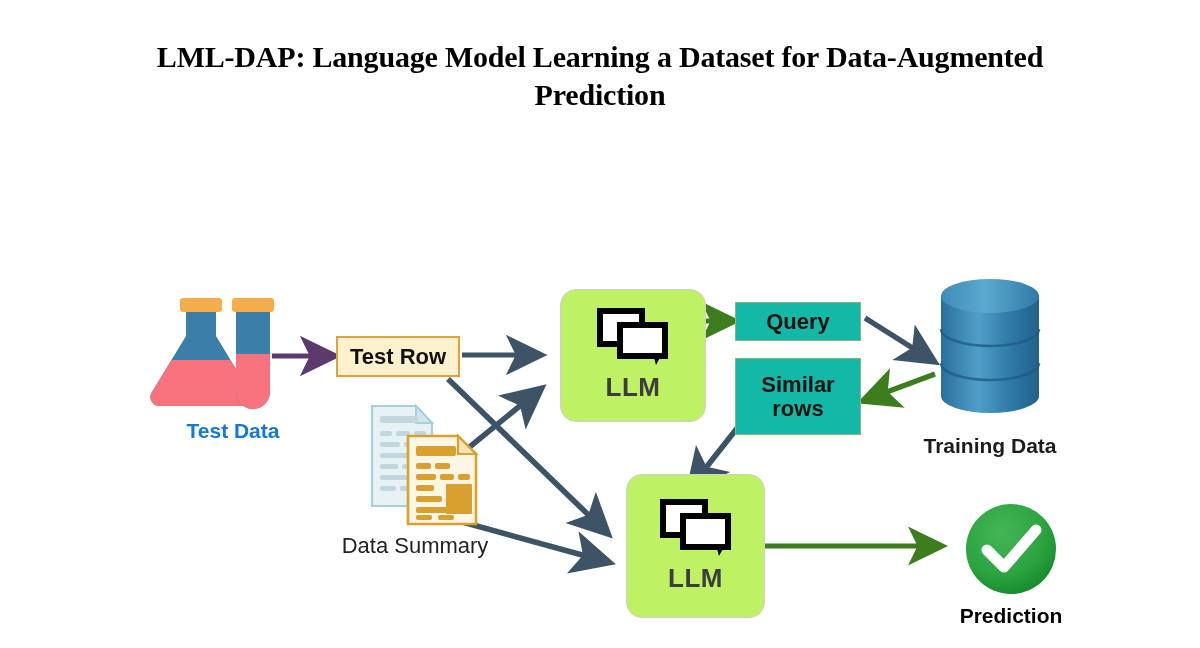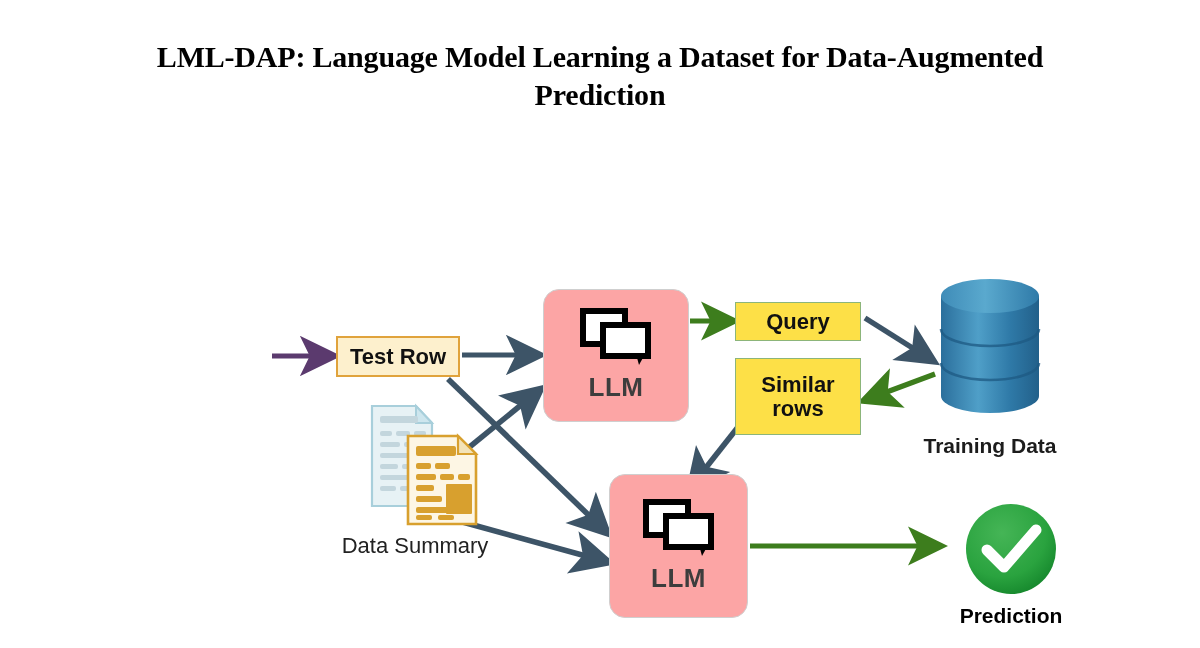--- a/index.html
+++ b/index.html
@@ -107,43 +107,44 @@
     display: flex; align-items: center; justify-content: center;
     box-sizing: border-box;
   }
   #node-test-row .lbl {
     font-weight: bold; font-size: 22px; color: #111;
     font-family: "Liberation Sans", sans-serif;
   }
 
   
   .llm-box {
-    background: #fca5a5;
+    background: #bef264;
     border: 1.5px solid #cfcfcf;
     border-radius: 16px;
     box-sizing: border-box;
     display: flex;
     flex-direction: column;
     align-items: center;
     justify-content: center;
+    margin-left: 17px;
   }
   #node-llm-top { left: 543px; top: 27px; width: 146px; height: 133px; }
   #node-llm-bottom { left: 609px; top: 212px; width: 139px; height: 144px; }
   .llm-label {
     font-weight: bold;
     font-size: 26px;
     color: #3d3d3d;
     font-family: "Liberation Sans", sans-serif;
     margin-top: 2px;
     letter-spacing: 0.5px;
   }
 
   
   .green-box {
-    background: #fde047;
+    background: #14b8a6;
     border: 1.5px solid #8cb57a;
     box-sizing: border-box;
     display: flex; align-items: center; justify-content: center;
     text-align: center;
   }
   .green-box .lbl {
     font-weight: bold;
     font-size: 22px;
     color: #111;
     line-height: 1.06;
@@ -198,20 +199,35 @@
 
       <line x1="865" y1="56" x2="930" y2="97" stroke="#3d5467" stroke-width="5.4" marker-end="url(#ah-slate)"></line>
 
       <line x1="935" y1="112" x2="868" y2="137" stroke="#3d7d1d" stroke-width="5.4" marker-end="url(#ah-green)"></line>
 
       <line x1="742" y1="160" x2="693" y2="222" stroke="#3d5467" stroke-width="5.6" marker-end="url(#ah-slate)"></line>
 
       <line x1="750" y1="284" x2="937" y2="284" stroke="#3d7d1d" stroke-width="5.0" marker-end="url(#ah-green)"></line>
     </svg>
 
+    <div class="node" id="node-test-data">
+      <div class="flask-wrap">
+        <svg width="180" height="135" viewBox="0 0 180 135">
+
+          <path d="M48,28 L48,56 L14,112 a9,9 0 0 0 8,14 L104,126 a9,9 0 0 0 8,-14 L78,56 L78,28 Z" fill="#3b7ea8"></path>
+          <path d="M33.5,80 L14,112 a9,9 0 0 0 8,14 L104,126 a9,9 0 0 0 8,-14 L92.5,80 Z" fill="#f9737f"></path>
+          <rect x="42" y="18" width="42" height="14" rx="3" fill="#f4ad4d"></rect>
+
+          <path d="M98,28 L98,112 a17,17 0 0 0 34,0 L132,28 Z" fill="#3b7ea8"></path>
+          <path d="M98,74 L98,112 a17,17 0 0 0 34,0 L132,74 Z" fill="#f9737f"></path>
+          <rect x="94" y="18" width="42" height="14" rx="3" fill="#f4ad4d"></rect>
+        </svg>
+      </div>
+      <div class="caption caption-blue">Test Data</div>
+    </div>
 
     <div class="node" id="node-test-row">
       <span class="lbl">Test Row</span>
     </div>
 
     <div class="node llm-box" id="node-llm-top">
       <span>
         <svg width="74" height="58" viewBox="0 0 74 58">
           <rect x="4" y="3" width="42" height="33" fill="#ffffff" stroke="#000" stroke-width="6"></rect>
           <rect x="24" y="17" width="45" height="31" fill="#ffffff" stroke="#000" stroke-width="6"></rect>

